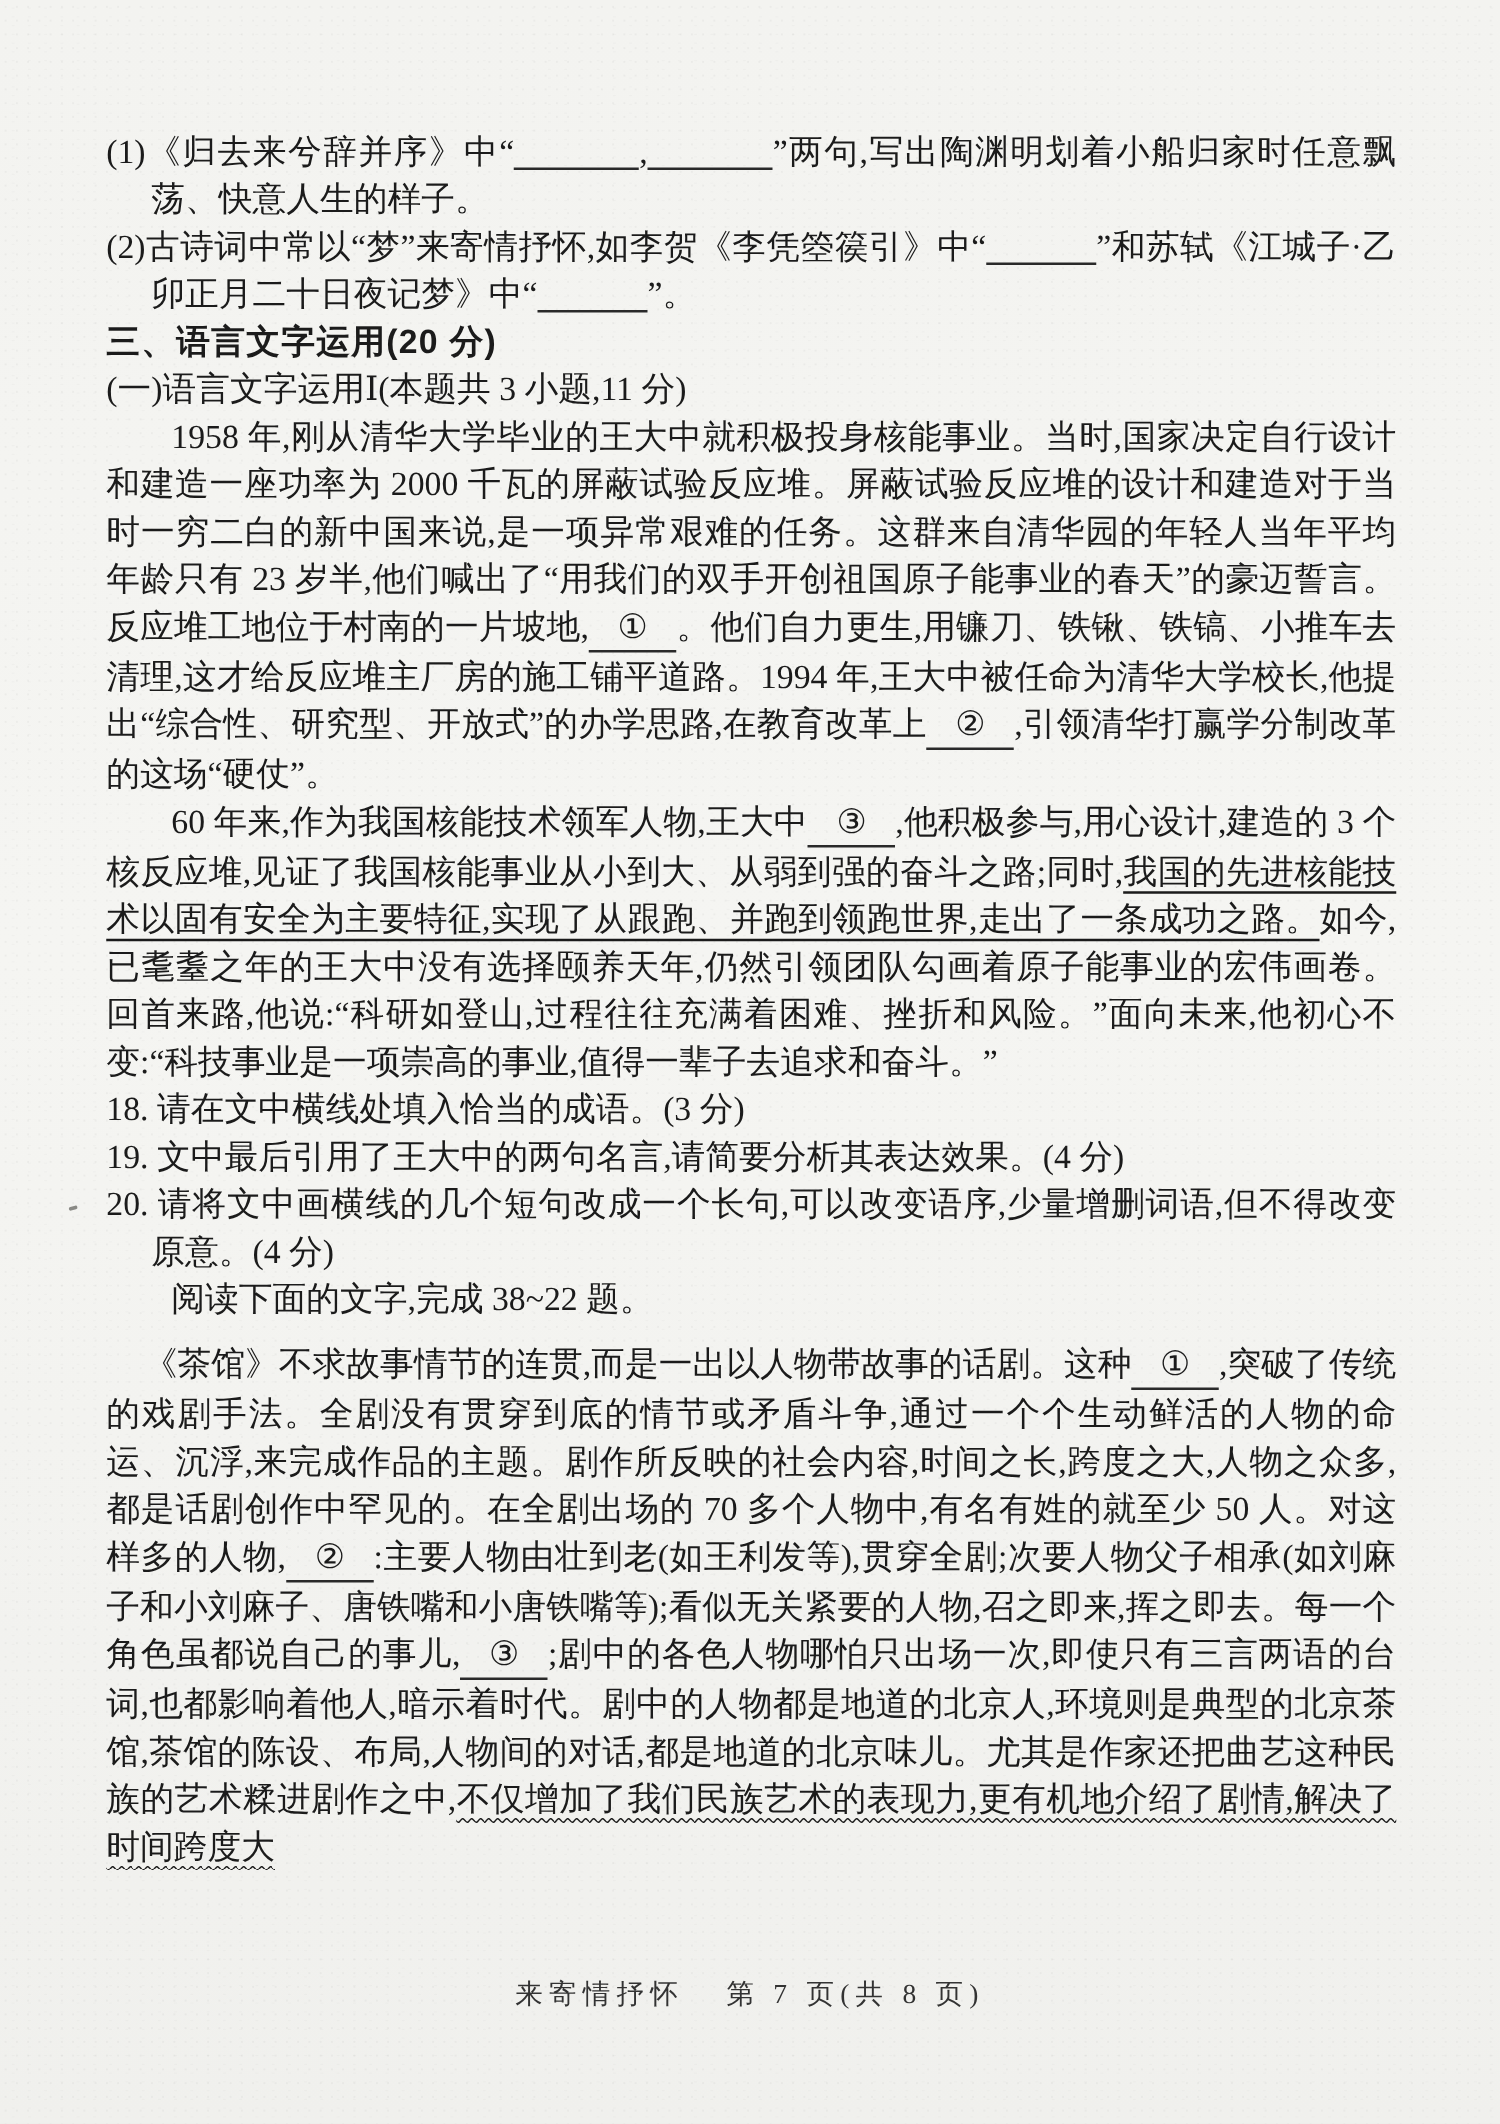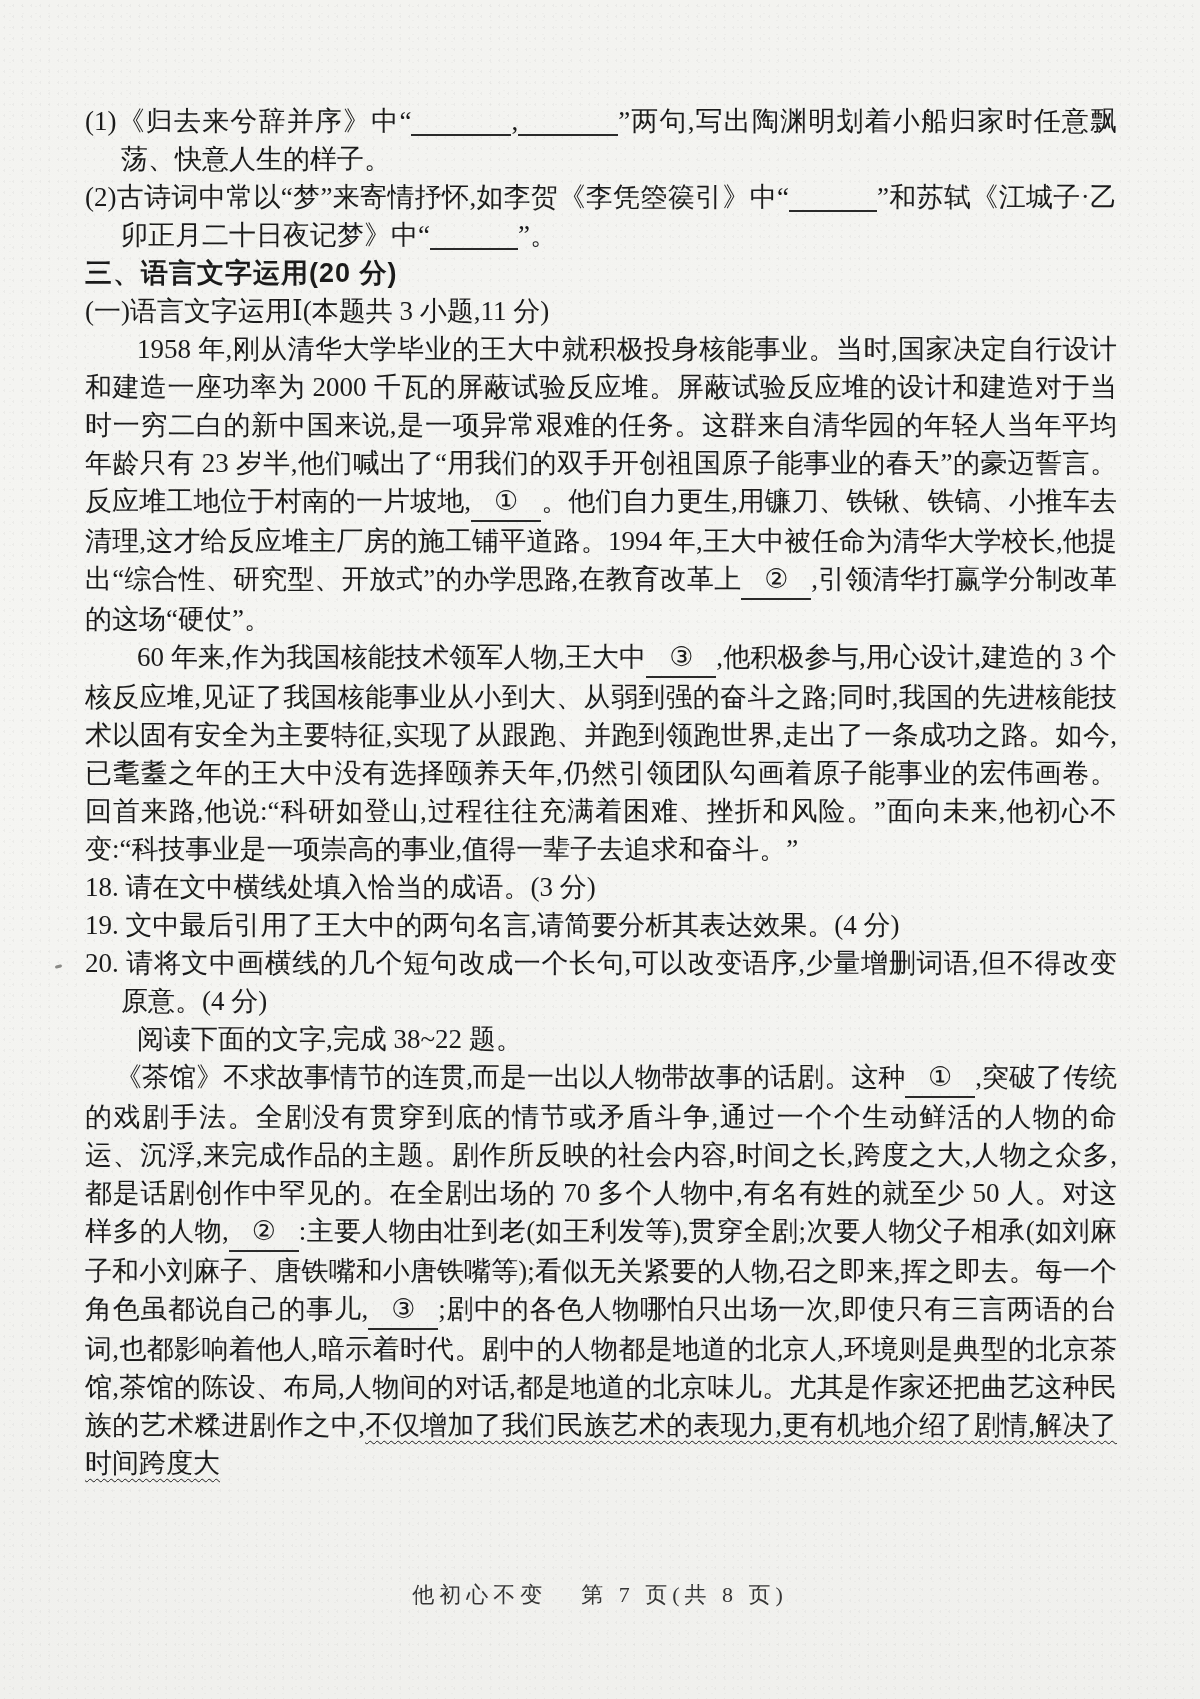--- a/index.html
+++ b/index.html
@@ -29,32 +29,33 @@
     text-align:justify;
   }
   .para { margin:0; }
   .heading-bold {
     font-weight:bold;
     font-family:"Liberation Sans","DejaVu Sans",sans-serif;
     font-size:27px; letter-spacing:1px;
   }
   .hanging { padding-left:36px; text-indent:-36px; }
   .indent  { text-indent:52px; }
-  .indent-small { text-indent:30px; }
+  .indent-small { text-indent:30px;margin-top:14px; }
   .blank {
     display:inline-block; text-indent:0;
     border-bottom:2px solid #2a2a2a;
     height:1.05em; vertical-align:-4px;
   }
   .cblank {
     display:inline-block; text-indent:0; text-align:center;
     min-width:62px; padding:0 4px;
     border-bottom:2px solid #2a2a2a;
   }
   .u-solid {
+    text-decoration:underline;
     text-decoration-thickness:1.5px;
     text-underline-offset:7px;
   }
   .u-wavy {
     text-decoration:underline wavy;
     text-decoration-thickness:1.2px;
     text-underline-offset:6px;
   }
   .source {
     font-family:"Liberation Sans","DejaVu Sans",sans-serif;
@@ -86,15 +87,15 @@
     <div class="para indent"><span>1958 年,刚从清华大学毕业的王大中就积极投身核能事业。当时,国家决定自行设计和建造一座功率为 2000 千瓦的屏蔽试验反应堆。屏蔽试验反应堆的设计和建造对于当时一穷二白的新中国来说,是一项异常艰难的任务。这群来自清华园的年轻人当年平均年龄只有 23 岁半,他们喊出了“用我们的双手开创祖国原子能事业的春天”的豪迈誓言。反应堆工地位于村南的一片坡地,</span><span class="cblank">①</span><span>。他们自力更生,用镰刀、铁锹、铁镐、小推车去清理,这才给反应堆主厂房的施工铺平道路。1994 年,王大中被任命为清华大学校长,他提出“综合性、研究型、开放式”的办学思路,在教育改革上</span><span class="cblank">②</span><span>,引领清华打赢学分制改革的这场“硬仗”。</span></div>
     <div class="para indent"><span>60 年来,作为我国核能技术领军人物,王大中</span><span class="cblank">③</span><span>,他积极参与,用心设计,建造的 3 个核反应堆,见证了我国核能事业从小到大、从弱到强的奋斗之路;同时,</span><span class="u-solid">我国的先进核能技术以固有安全为主要特征,实现了从跟跑、并跑到领跑世界,走出了一条成功之路。</span><span>如今,已耄耋之年的王大中没有选择颐养天年,仍然引领团队勾画着原子能事业的宏伟画卷。回首来路,他说:“科研如登山,过程往往充满着困难、挫折和风险。”面向未来,他初心不变:“科技事业是一项崇高的事业,值得一辈子去追求和奋斗。”</span></div>
     <div class="para hanging"><span>18. 请在文中横线处填入恰当的成语。(3 分)</span></div>
     <div class="para hanging"><span>19. 文中最后引用了王大中的两句名言,请简要分析其表达效果。(4 分)</span></div>
     <div class="para hanging"><span>20. 请将文中画横线的几个短句改成一个长句,可以改变语序,少量增删词语,但不得改变原意。(4 分)</span></div>
     <div class="para indent"><span>阅读下面的文字,完成 38~22 题。</span></div>
     <div class="para indent-small"><span>《茶馆》不求故事情节的连贯,而是一出以人物带故事的话剧。这种</span><span class="cblank">①</span><span>,突破了传统的戏剧手法。全剧没有贯穿到底的情节或矛盾斗争,通过一个个生动鲜活的人物的命运、沉浮,来完成作品的主题。剧作所反映的社会内容,时间之长,跨度之大,人物之众多,都是话剧创作中罕见的。在全剧出场的 70 多个人物中,有名有姓的就至少 50 人。对这样多的人物,</span><span class="cblank">②</span><span>:主要人物由壮到老(如王利发等),贯穿全剧;次要人物父子相承(如刘麻子和小刘麻子、唐铁嘴和小唐铁嘴等);看似无关紧要的人物,召之即来,挥之即去。每一个角色虽都说自己的事儿,</span><span class="cblank">③</span><span>;剧中的各色人物哪怕只出场一次,即使只有三言两语的台词,也都影响着他人,暗示着时代。剧中的人物都是地道的北京人,环境则是典型的北京茶馆,茶馆的陈设、布局,人物间的对话,都是地道的北京味儿。尤其是作家还把曲艺这种民族的艺术糅进剧作之中,</span><span class="u-wavy">不仅增加了我们民族艺术的表现力,更有机地介绍了剧情,解决了时间跨度大</span></div>
   </div>
 
 <div class="footer">
-  <span>他初心不变</span>
+  <span>来寄情抒怀</span>
   <span>第 7 页(共 8 页)</span>
 </div>
 
 </body></html>

